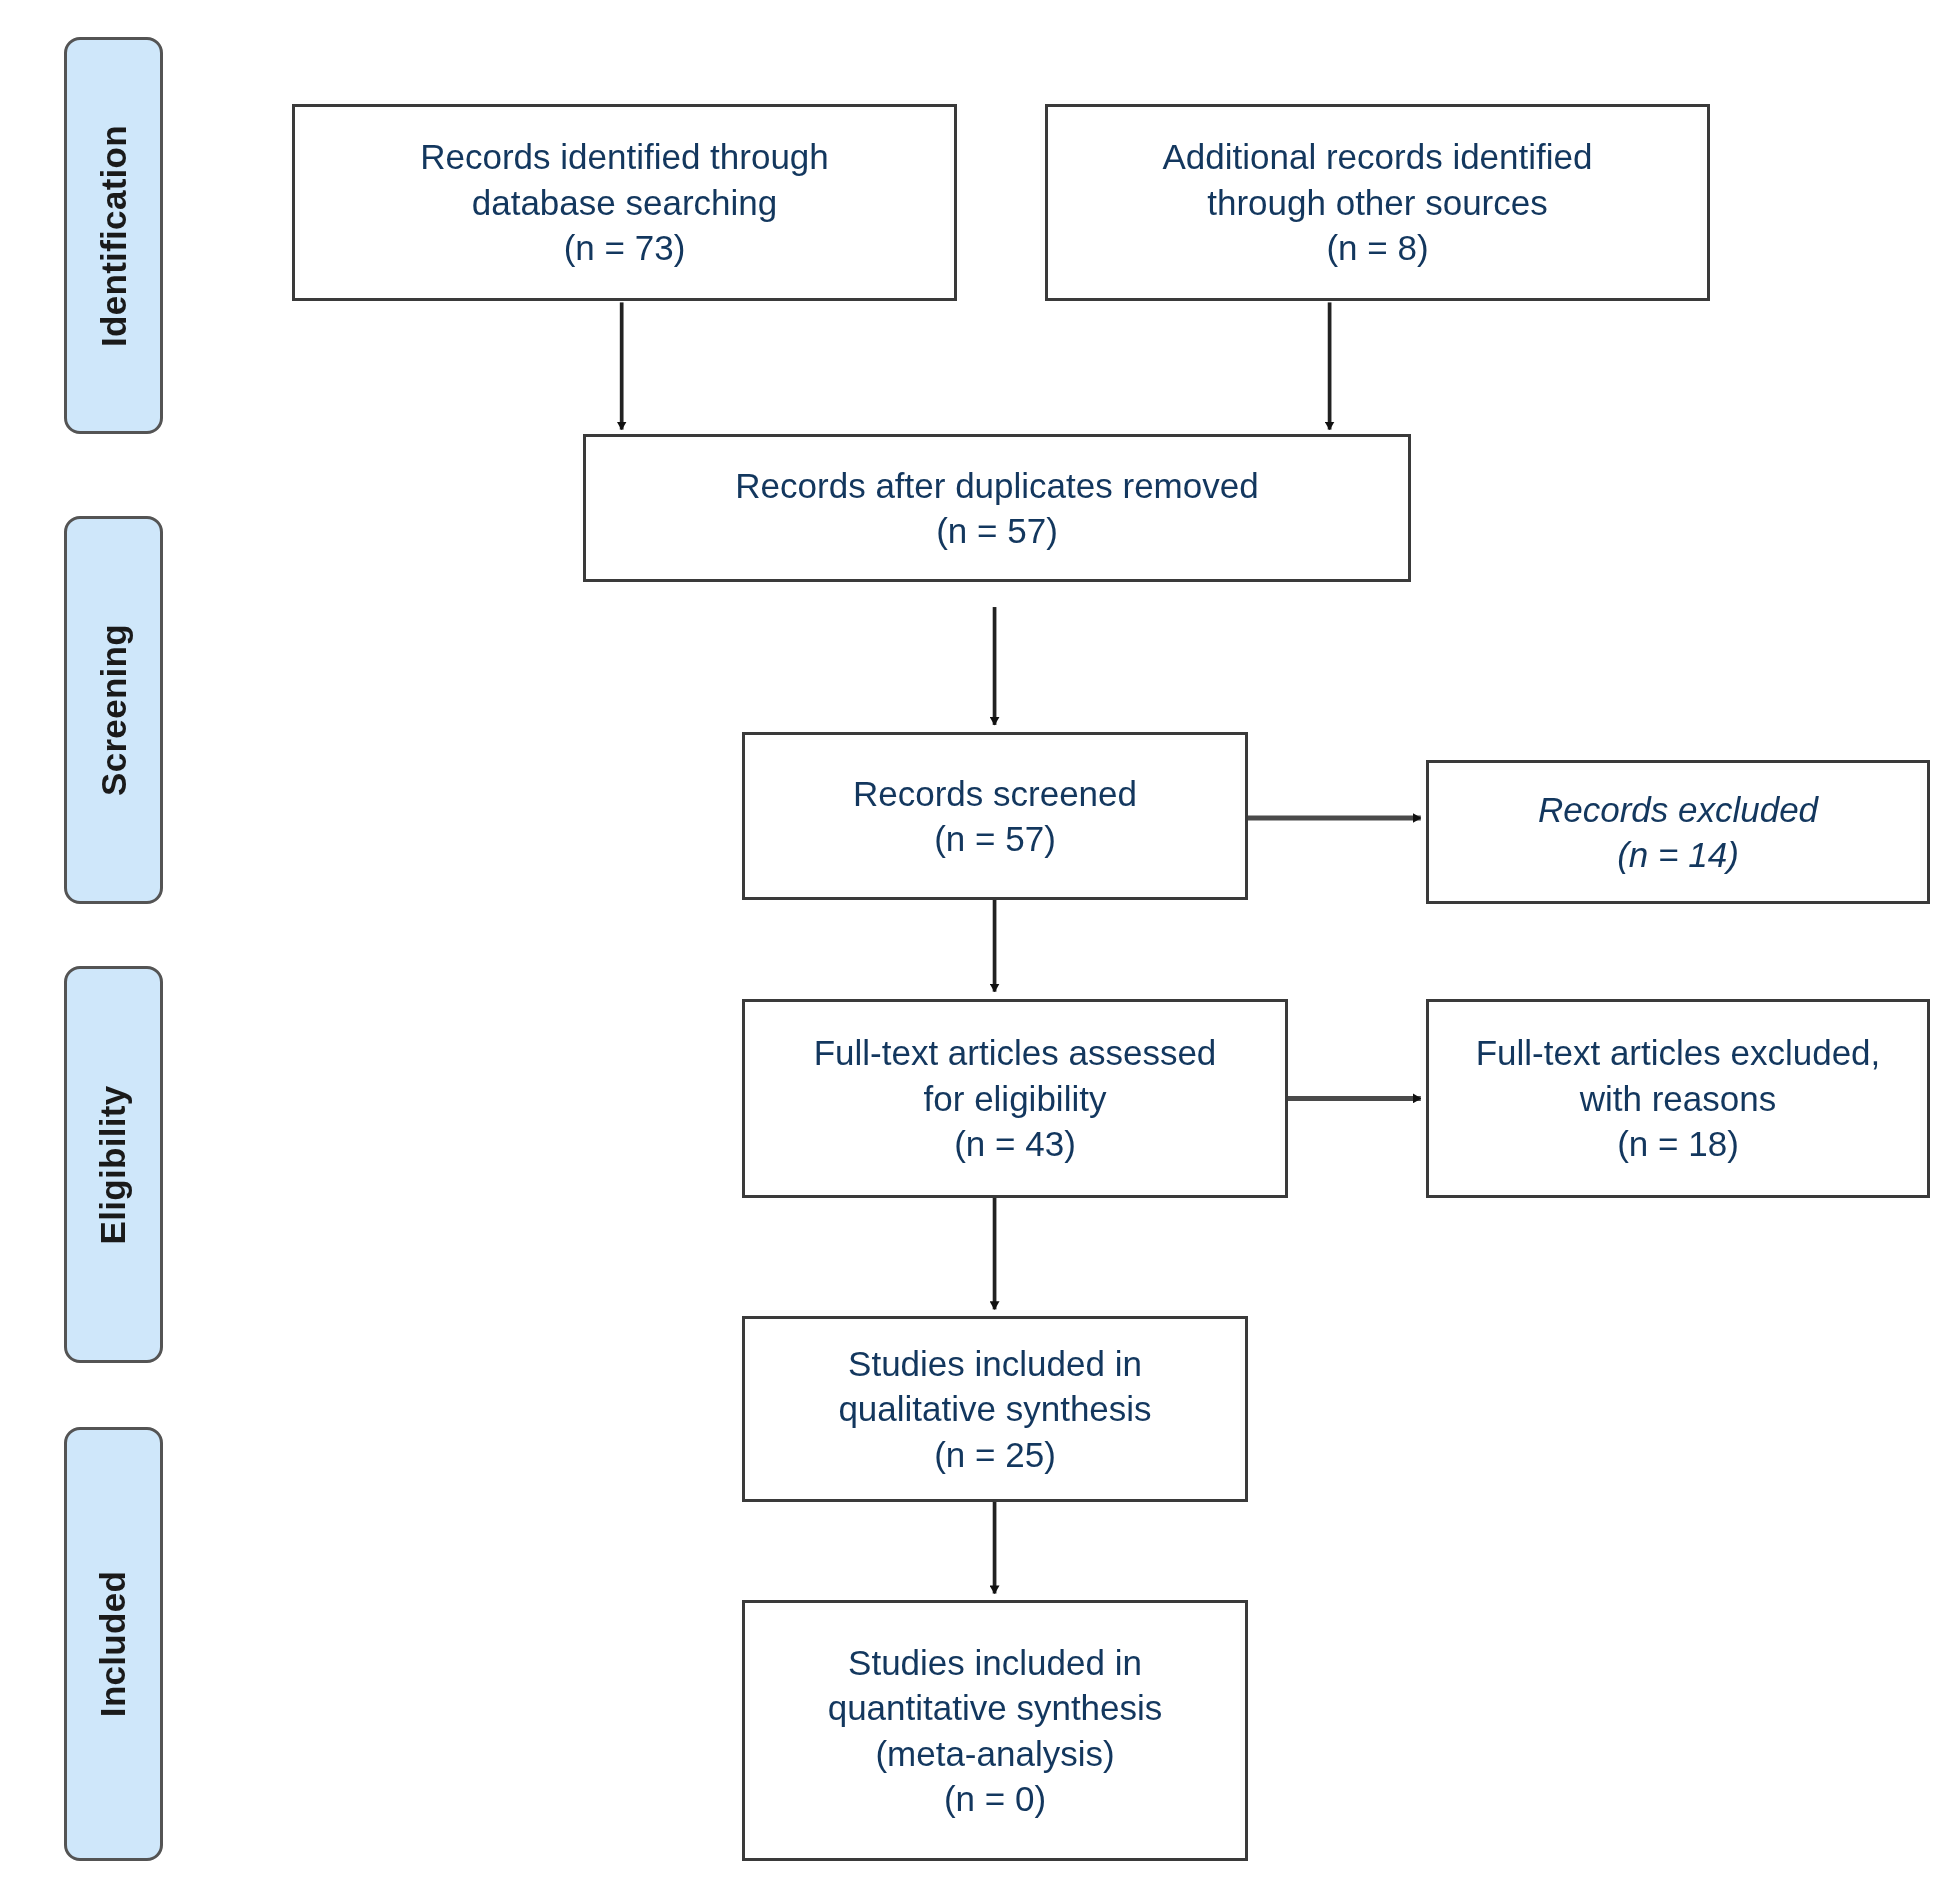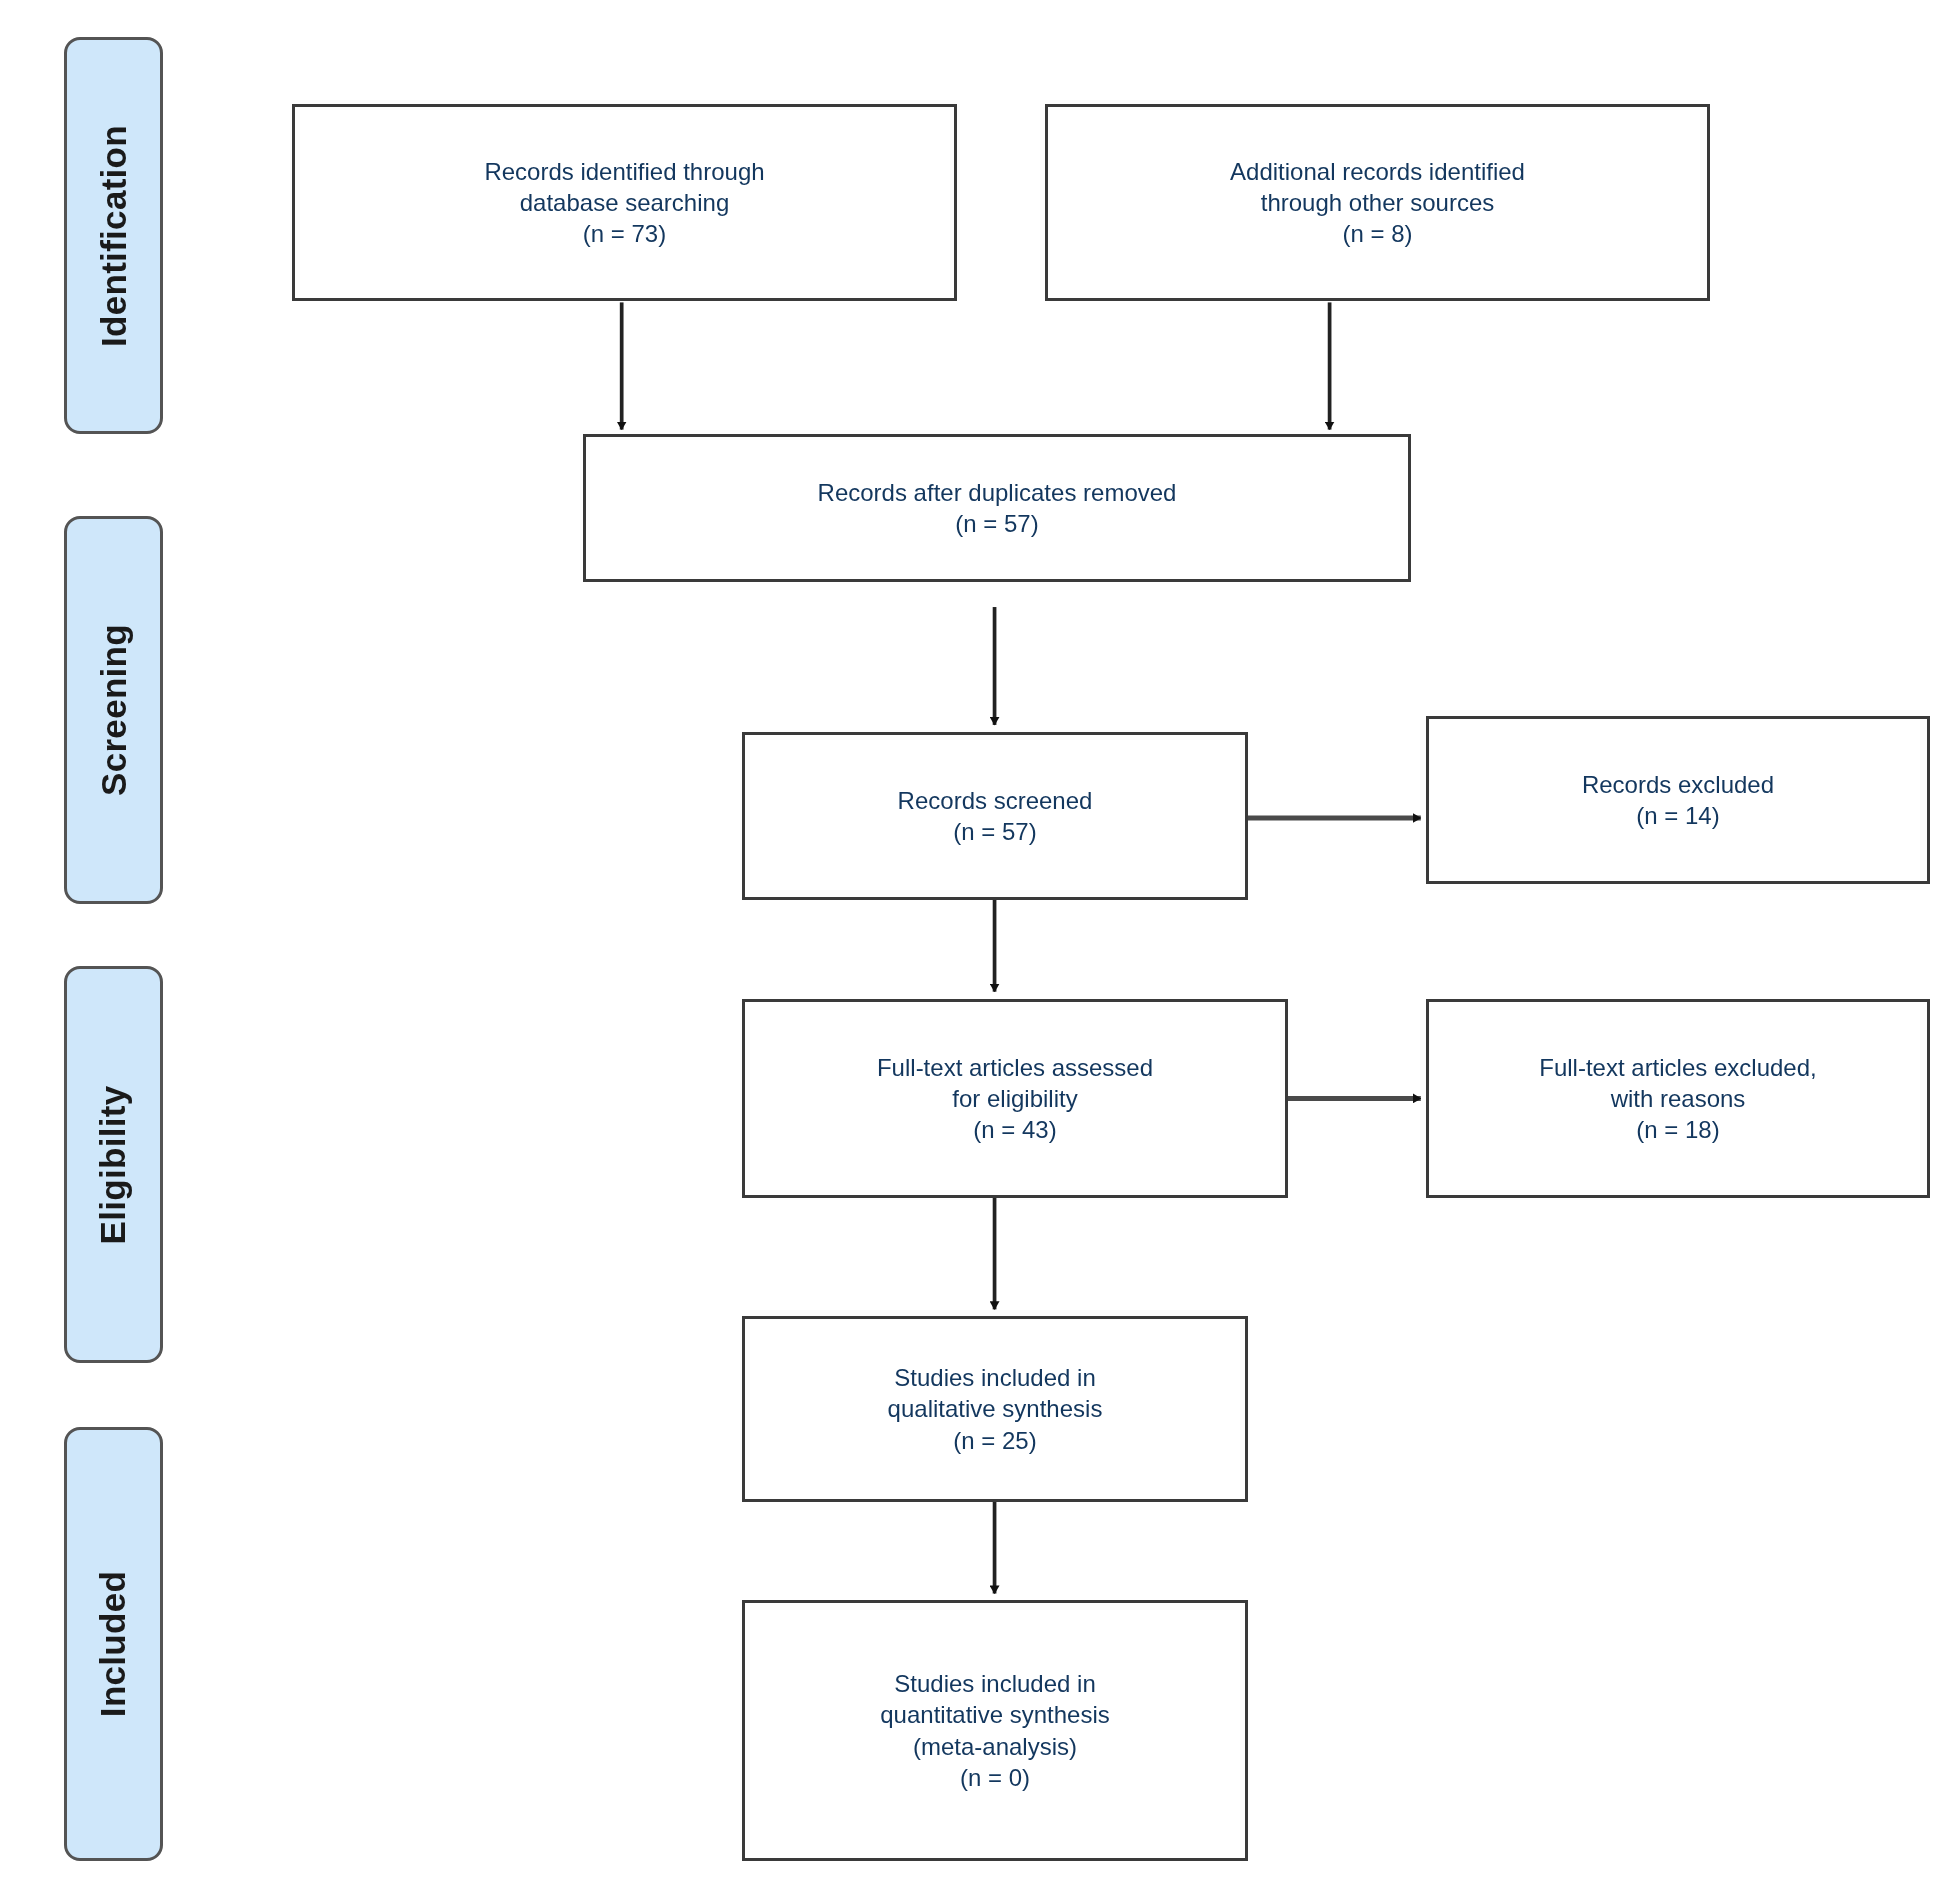--- a/index.html
+++ b/index.html
@@ -44,21 +44,21 @@
     background: #ffffff;
     border: 3.1px solid #3a3a3a;
     box-sizing: border-box;
     display: flex;
     align-items: center;
     justify-content: center;
     padding: 6.2px 16px;
   }
   .node-text {
     text-align: center;
-    font-size: 24px;
+    font-size: 35px;
     line-height: 1.30;
     color: #13375e;
     white-space: pre-line;
   }
 
   
   #connectors {
     position: absolute;
     left: 0;
     top: 0;
@@ -130,21 +130,21 @@
   <div class="node" style="left:583px; top:434px; width:828px; height:148px;">
     <div class="node-text">Records after duplicates removed
 (n = 57)</div>
   </div>
 
   <div class="node" style="left:742px; top:732px; width:506px; height:168px;">
     <div class="node-text">Records screened
 (n = 57)</div>
   </div>
 
-  <div class="node" style="left:1426px; top:716px; width:504px; height:168px;">
+  <div class="node" style="left:1426px; top:760px; width:504px; height:144px;font-style:italic;">
     <div class="node-text">Records excluded
 (n = 14)</div>
   </div>
 
   <div class="node" style="left:742px; top:999px; width:546px; height:199px;">
     <div class="node-text">Full-text articles assessed
 for eligibility
 (n = 43)</div>
   </div>
 

